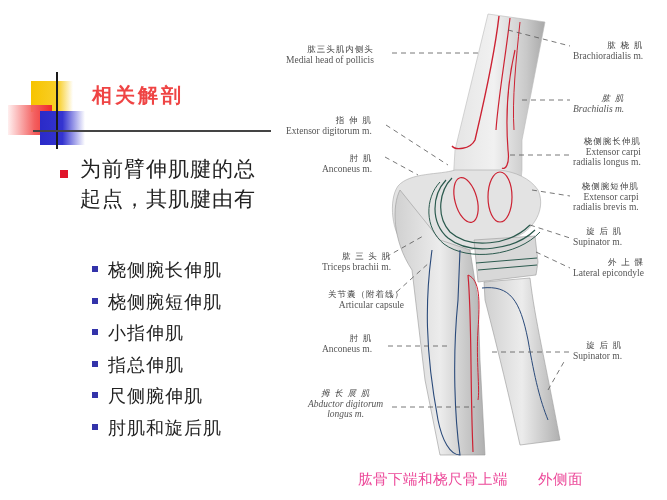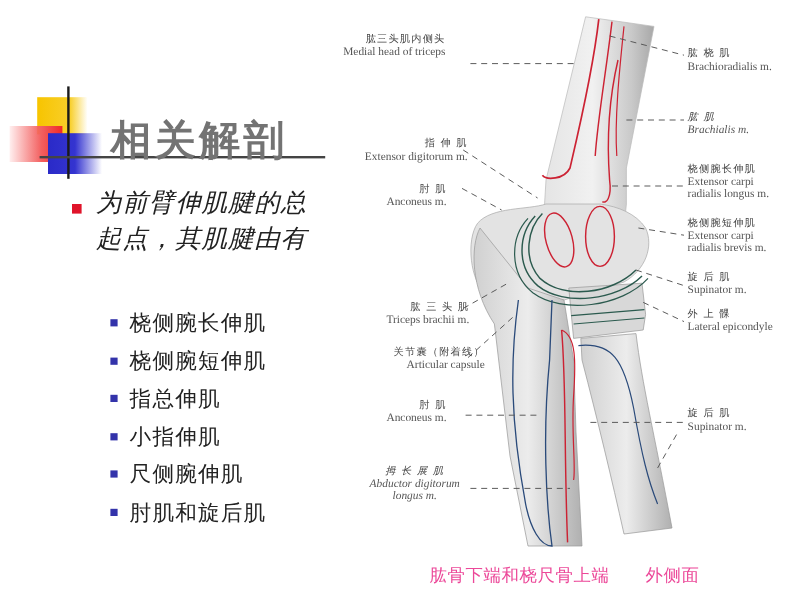--- a/index.html
+++ b/index.html
@@ -10,36 +10,36 @@
     .logo { position: absolute; left: 0; top: 60px; width: 100px; height: 100px; }
     .logo .yellow { position: absolute; left: 31px; top: 21px; width: 42px; height: 31px;
       background: linear-gradient(90deg, #f7c400 0%, #f8cf2a 65%, rgba(255,230,140,0) 100%); }
     .logo .red { position: absolute; left: 8px; top: 45px; width: 44px; height: 30px;
       background: linear-gradient(90deg, rgba(255,150,150,0.15) 0%, #f36060 60%, #f02828 100%); }
     .logo .blue { position: absolute; left: 40px; top: 51px; width: 45px; height: 34px;
       background: linear-gradient(90deg, #2a2ac8 0%, #3434d0 50%, rgba(80,80,230,0) 100%); }
     .logo .vline { position: absolute; left: 56px; top: 12px; width: 2px; height: 77px; background: #1a1a1a; }
     .title-rule { position: absolute; left: 33px; top: 130px; width: 238px; height: 2px; background: #444; }
 
-    .title { position: absolute; left: 92px; top: 94px; font-size: 34px; color: #737373;
+    .title { position: absolute; left: 92px; top: 82px; font-size: 20px; color: #ef4444;
       font-family: "DejaVu Sans", sans-serif; font-weight: bold; letter-spacing: 3px; }
 
     .main-bullet { position: absolute; left: 60px; top: 170px; width: 8px; height: 8px; background: #e0142a; }
     .main-text { position: absolute; left: 80px; top: 154px; width: 195px; font-size: 21px; line-height: 30px;
-      color: #222; font-family: "DejaVu Sans", sans-serif; letter-spacing: 1px; font-style: italic; }
+      color: #222; font-family: "DejaVu Sans", sans-serif; letter-spacing: 1px; }
 
     .sub-list { position: absolute; left: 90px; top: 254px; list-style: none; }
     .sub-item { position: relative; height: 31.5px; font-size: 18px; color: #222; padding-left: 18px;
       font-family: "DejaVu Sans", sans-serif; letter-spacing: 1px; line-height: 31.5px; }
     .sub-bullet { position: absolute; left: 2px; top: 12px; width: 6px; height: 6px; background: #3333aa; }
 
     
     .illus { position: absolute; left: 0; top: 0; width: 667px; height: 500px; pointer-events: none; }
 
-    .label { position: absolute; font-family: "Liberation Serif", serif; font-size: 9.5px; color: #555; line-height: 10.5px; white-space: nowrap; }
+    .label { position: absolute; font-family: "Liberation Serif", serif; font-size: 9.5px; color: #555; line-height: 10.5px; white-space: nowrap; text-align: right; }
     .label .zh { display: block; letter-spacing: 1px; font-family: "DejaVu Serif", serif; font-size: 8.5px; color: #444; }
     .label.right { text-align: right; }
     .label.center { text-align: center; font-style: italic; }
 
     .caption { position: absolute; left: 358px; top: 470px; font-size: 14.5px; color: #ec4899;
       font-family: "DejaVu Serif", serif; letter-spacing: 0.5px; white-space: nowrap; }
     .caption .gap { display: inline-block; width: 30px; }
   </style>
 </head>
 <body>
@@ -52,22 +52,22 @@
 </div>
 <div class="title-rule"></div>
 <div class="title">相关解剖</div>
 
 <div class="main-bullet"></div>
 <div class="main-text">为前臂伸肌腱的总起点，其肌腱由有</div>
 
 <ul class="sub-list">
   <li class="sub-item"><span class="sub-bullet"></span><span>桡侧腕长伸肌</span></li>
   <li class="sub-item"><span class="sub-bullet"></span><span>桡侧腕短伸肌</span></li>
+  <li class="sub-item"><span class="sub-bullet"></span><span>小指伸肌</span></li>
   <li class="sub-item"><span class="sub-bullet"></span><span>指总伸肌</span></li>
-  <li class="sub-item"><span class="sub-bullet"></span><span>小指伸肌</span></li>
   <li class="sub-item"><span class="sub-bullet"></span><span>尺侧腕伸肌</span></li>
   <li class="sub-item"><span class="sub-bullet"></span><span>肘肌和旋后肌</span></li>
 </ul>
 
 <svg class="illus" viewBox="0 0 667 500" xmlns="http://www.w3.org/2000/svg">
   <defs>
     <linearGradient id="boneH" x1="0" y1="0" x2="1" y2="0">
       <stop offset="0" stop-color="#e4e4e4"></stop>
       <stop offset="0.45" stop-color="#f1f1f1"></stop>
       <stop offset="0.8" stop-color="#c9c9c9"></stop>
@@ -127,25 +127,25 @@
     <line x1="522" y1="100" x2="570" y2="100"></line>
     <line x1="510" y1="155" x2="570" y2="155"></line>
     <line x1="532" y1="190" x2="570" y2="196"></line>
     <line x1="530" y1="225" x2="570" y2="238"></line>
     <line x1="536" y1="252" x2="570" y2="268"></line>
     <line x1="492" y1="352" x2="570" y2="352"></line>
     <line x1="548" y1="390" x2="565" y2="360"></line>
   </g>
 </svg>
 
-<div class="label right" style="left:286px; top:28px;">
+<div class="label right" style="left:286px; top:44px;">
   <span class="zh">肱三头肌内侧头</span>
-  <span>Medial head of triceps</span>
-</div>
-<div class="label right" style="left:304px; top:115px;">
+  <span>Medial head of pollicis</span>
+</div>
+<div class="label right" style="left:286px; top:115px;">
   <span class="zh">指 伸 肌</span>
   <span>Extensor digitorum m.</span>
 </div>
 <div class="label right" style="left:322px; top:153px;">
   <span class="zh">肘       肌</span>
   <span>Anconeus m.</span>
 </div>
 <div class="label right" style="left:300px; top:251px;margin-left:22px;">
   <span class="zh">肱 三 头 肌</span>
   <span>Triceps brachii m.</span>

